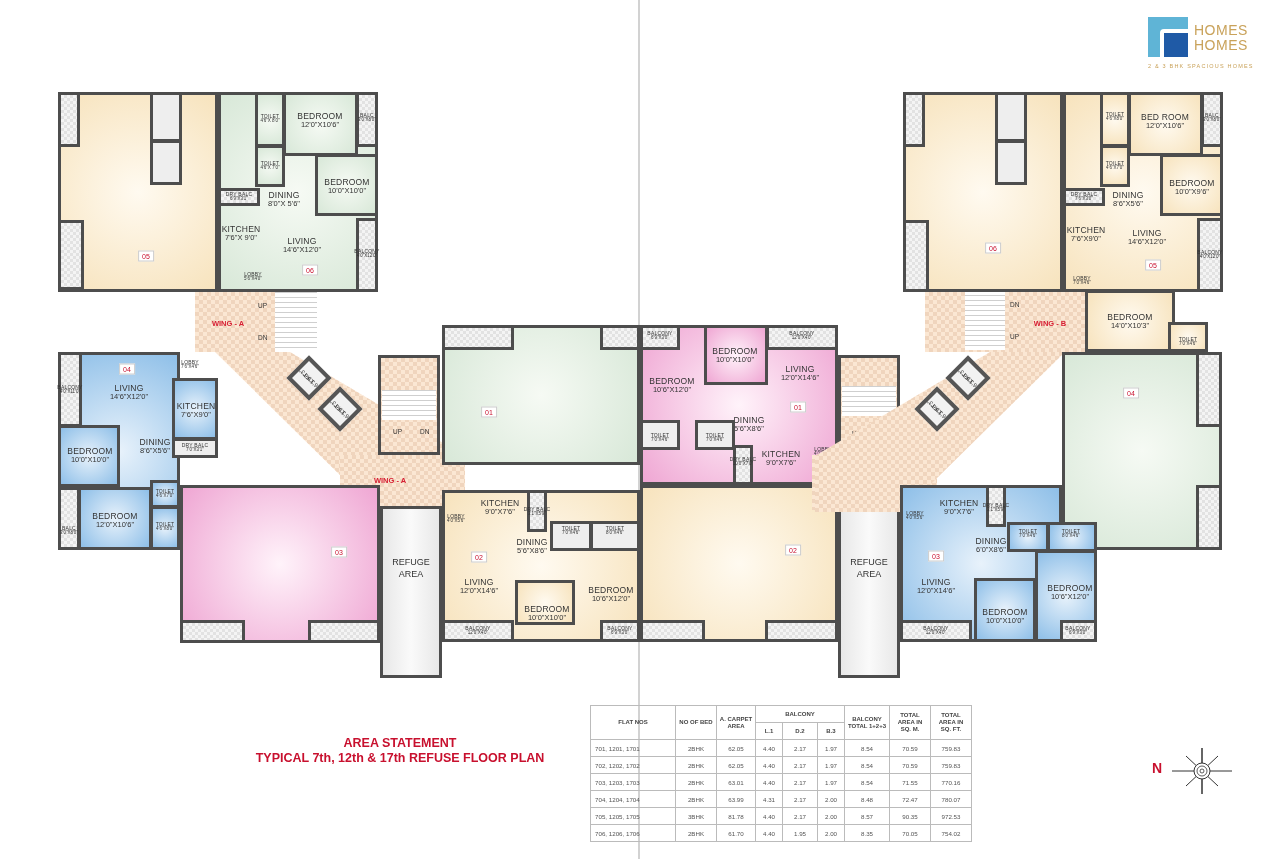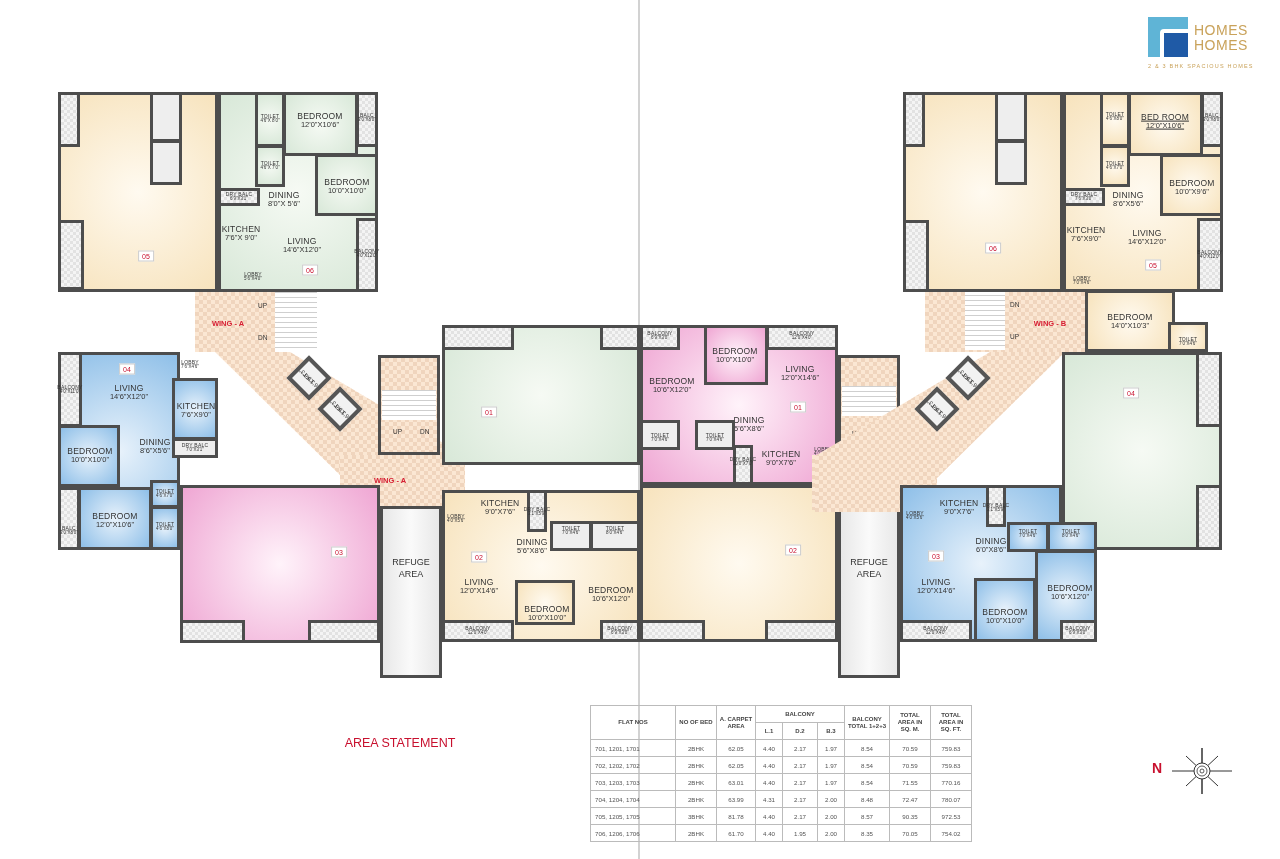--- a/index.html
+++ b/index.html
@@ -19,21 +19,21 @@
   .green{background:radial-gradient(circle at 50% 50%,#f6faf4,#d8e8d8);}
   .blue{background:radial-gradient(circle at 50% 50%,#e8f2fb,#8ebfe8);}
   .pink{background:radial-gradient(circle at 50% 50%,#fff3fa,#efa6d3);}
   .grey{background:#eeeeee;}
   .stairs{background:repeating-linear-gradient(0deg,#fff 0 4px,#cfcfcf 4px 5px);}
   .lift{position:absolute;box-sizing:border-box;border:4px solid #555;background:#f2f2f2;transform:rotate(45deg);}
   .lift span{position:absolute;left:50%;top:50%;transform:translate(-50%,-50%) rotate(-90deg);font-size:6px;color:#333;text-align:center;line-height:1.1;white-space:nowrap;}
   .refuge{position:absolute;box-sizing:border-box;border:3px solid #4d4d4d;background:linear-gradient(90deg,#e8e8e8,#fafafa,#e8e8e8);}
   .refuge span{position:absolute;left:50%;top:48px;transform:translateX(-50%);font-size:9px;color:#333;text-align:center;line-height:1.3;}
   
-  .title-block{position:absolute;left:230px;top:736px;width:340px;text-align:center;color:#c8102e;font-weight:normal;font-size:12.5px;line-height:15px;font-family:"Liberation Sans",sans-serif;}
+  .title-block{position:absolute;left:230px;top:736px;width:340px;text-align:center;color:#c8102e;font-weight:bold;font-size:12.5px;line-height:15px;font-family:"Liberation Sans",sans-serif;}
   table.area{position:absolute;left:590px;top:705px;border-collapse:collapse;font-size:6.2px;color:#555;}
   table.area th,table.area td{border:1px solid #bbb;text-align:center;padding:0 2px;height:16px;}
   table.area th{font-weight:bold;color:#444;font-size:6px;line-height:7px;}
   table.area td.flat{text-align:left;padding-left:4px;width:76px;}
   .logo{position:absolute;left:1148px;top:17px;}
   .divider{position:absolute;left:638px;top:0;width:2px;height:859px;background:#d2d2d2;}
   .compass{position:absolute;left:1172px;top:746px;}
 </style>
 </head>
 <body>
@@ -350,21 +350,21 @@
   <div class="lbl sm" style="left:1115px;top:117px;">
       <div class="n">TOILET</div>
       <div class="d">4'6"X8'0"</div>
     </div>
   <div class="room cream" style="left:1100px;top:145px;width:30px;height:42px;"></div>
   <div class="lbl sm" style="left:1115px;top:166px;">
       <div class="n">TOILET</div>
       <div class="d">4'6"X7'0"</div>
     </div>
   <div class="room cream" style="left:1128px;top:92px;width:75px;height:64px;"></div>
-  <div class="lbl" style="left:1165px;top:121px;text-decoration:underline;">
+  <div class="lbl" style="left:1165px;top:121px;">
       <div class="n">BED ROOM</div>
       <div class="d">12'0"X10'6"</div>
     </div>
   <div class="room balc" style="left:1201px;top:92px;width:22px;height:55px;"></div>
   <div class="lbl sm" style="left:1212px;top:118px;">
       <div class="n">BALC</div>
       <div class="d">3'0"X8'0"</div>
     </div>
   <div class="room cream" style="left:1160px;top:154px;width:63px;height:62px;"></div>
   <div class="lbl" style="left:1192px;top:187px;">
@@ -464,20 +464,21 @@
     </div>
   <div class="room balc" style="left:1060px;top:620px;width:37px;height:22px;"></div>
   <div class="lbl sm" style="left:1078px;top:631px;">
       <div class="n">BALCONY</div>
       <div class="d">6'9"X3'0"</div>
     </div>
 </div>
 
 <div class="title-block">
   <div>AREA STATEMENT</div>
+  <div>TYPICAL  7th, 12th &amp; 17th REFUSE FLOOR PLAN</div>
 </div>
 
 <table class="area">
   <thead>
     <tr>
       <th rowspan="2" style="width:80px;">FLAT NOS</th>
       <th rowspan="2" style="width:36px;">NO OF BED</th>
       <th rowspan="2" style="width:34px;">A. CARPET AREA</th>
       <th colspan="3">BALCONY</th>
       <th rowspan="2" style="width:40px;">BALCONY TOTAL 1+2+3</th>

